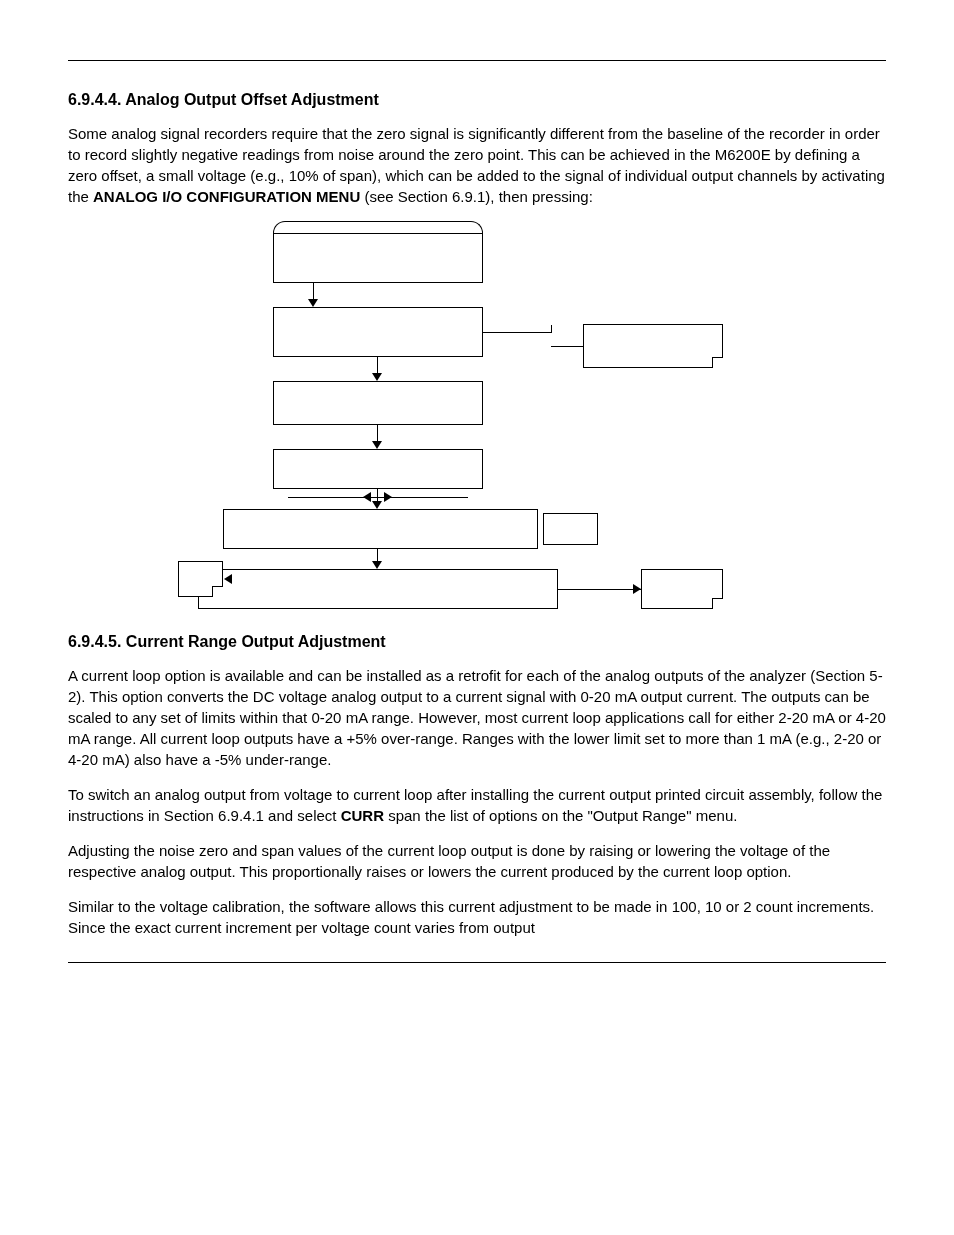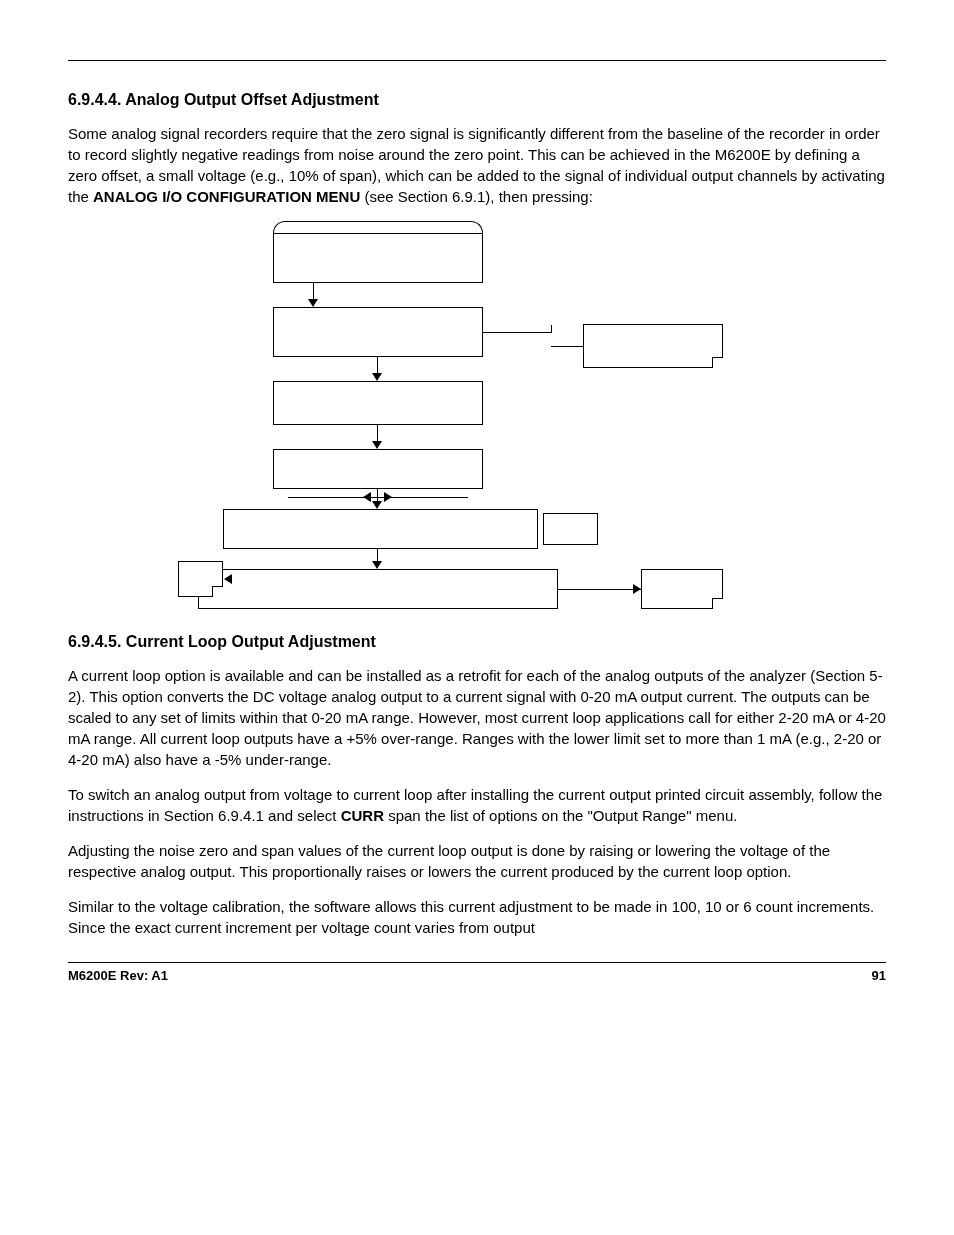--- a/index.html
+++ b/index.html
@@ -190,30 +190,26 @@
       <div class="fold"></div>
     </div>
 
     <div class="hline" style="left:490px; top:368px; width:83px;"></div>
     <div class="arrow-right" style="left:565px; top:363px;"></div>
 
     <div class="hline" style="left:155px; top:358px; width:0px;"></div>
     <div class="arrow-left" style="left:156px; top:353px;"></div>
   </div>
 
-  <h3 class="heading">6.9.4.5. Current Loop Output Adjustment</h3>
+  <h3 class="heading">6.9.4.5. Current Range Output Adjustment</h3>
 
   <p class="para">A current loop option is available and can be installed as a retrofit for each of the analog outputs of the analyzer (Section 5-2). This option converts the DC voltage analog output to a current signal with 0-20 mA output current. The outputs can be scaled to any set of limits within that 0-20 mA range. However, most current loop applications call for either 2-20 mA or 4-20 mA range. All current loop outputs have a +5% over-range. Ranges with the lower limit set to more than 1 mA (e.g., 2-20 or 4-20 mA) also have a -5% under-range.</p>
 
   <p class="para">
     <span>To switch an analog output from voltage to current loop after installing the current output printed circuit assembly, follow the instructions in Section 6.9.4.1 and select </span><span class="bold">CURR</span><span> span the list of options on the "Output Range" menu.</span>
   </p>
 
   <p class="para">Adjusting the noise zero and span values of the current loop output is done by raising or lowering the voltage of the respective analog output. This proportionally raises or lowers the current produced by the current loop option.</p>
 
-  <p class="para">Similar to the voltage calibration, the software allows this current adjustment to be made in 100, 10 or 6 count increments. Since the exact current increment per voltage count varies from output</p>
+  <p class="para">Similar to the voltage calibration, the software allows this current adjustment to be made in 100, 10 or 2 count increments. Since the exact current increment per voltage count varies from output</p>
 
   <div class="footer-rule"></div>
-  <div class="footer">
-    <span>M6200E Rev: A1</span>
-    <span>91</span>
-  </div>
 </div>
 
 </body></html>

